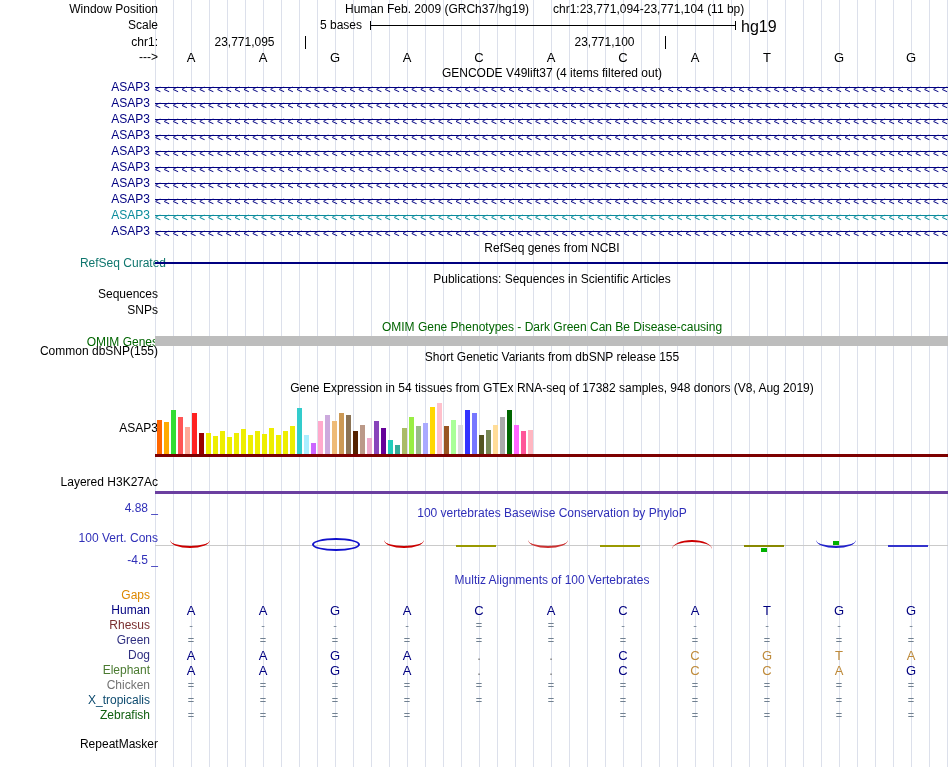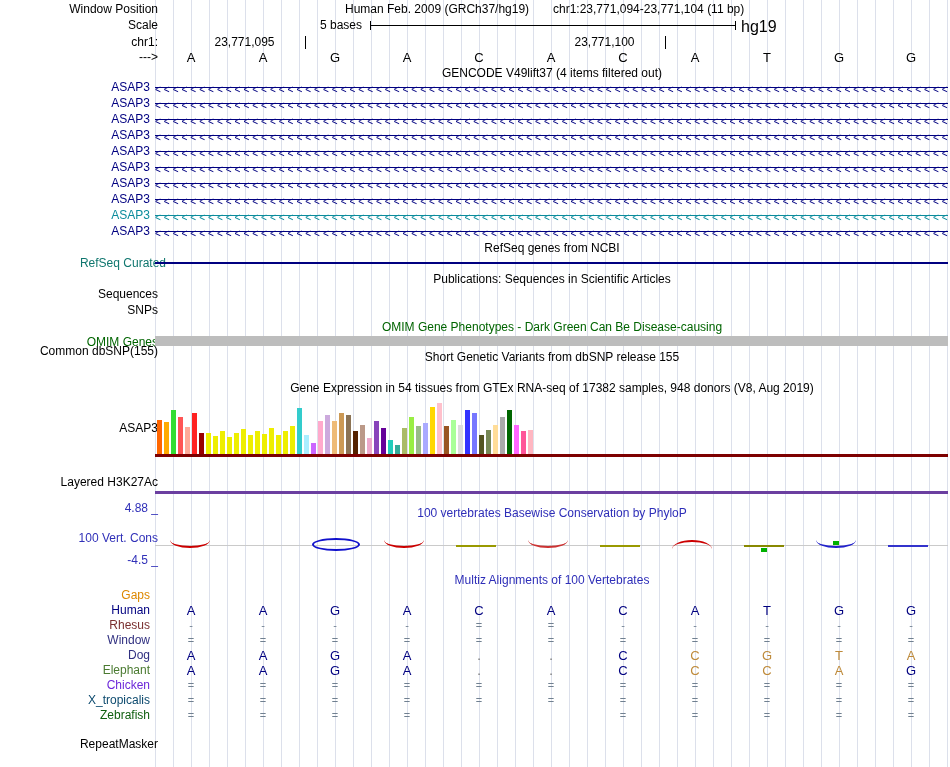--- a/index.html
+++ b/index.html
@@ -292,24 +292,24 @@
       <div class="cons-mark line" style="left: 733px; color: rgb(51, 51, 204);">
         
       </div>
   </div>
 
   <div class="track-title t-blue" style="top:573px">Multiz Alignments of 100 Vertebrates</div>
   <div class="species-labels">
     <div class="aln-species" style="color: rgb(221, 136, 0);">Gaps</div>
       <div class="aln-species" style="color: rgb(0, 0, 128);">Human</div>
       <div class="aln-species" style="color: rgb(122, 48, 48);">Rhesus</div>
-      <div class="aln-species" style="color: rgb(48, 48, 128);">Window</div>
+      <div class="aln-species" style="color: rgb(48, 48, 128);">Green</div>
       <div class="aln-species" style="color: rgb(48, 48, 128);">Dog</div>
       <div class="aln-species" style="color: rgb(74, 122, 48);">Elephant</div>
-      <div class="aln-species" style="color: #6d28d9;">Chicken</div>
+      <div class="aln-species" style="color: #737373;">Chicken</div>
       <div class="aln-species" style="color: #0c4a6e;">X_tropicalis</div>
       <div class="aln-species" style="color: rgb(16, 96, 16);">Zebrafish</div>
   </div>
   <div class="aln-grid">
     <span class="aln-cell navy">A</span>
       <span class="aln-cell navy">A</span>
       <span class="aln-cell navy">G</span>
       <span class="aln-cell navy">A</span>
       <span class="aln-cell navy">C</span>
       <span class="aln-cell navy">A</span>

